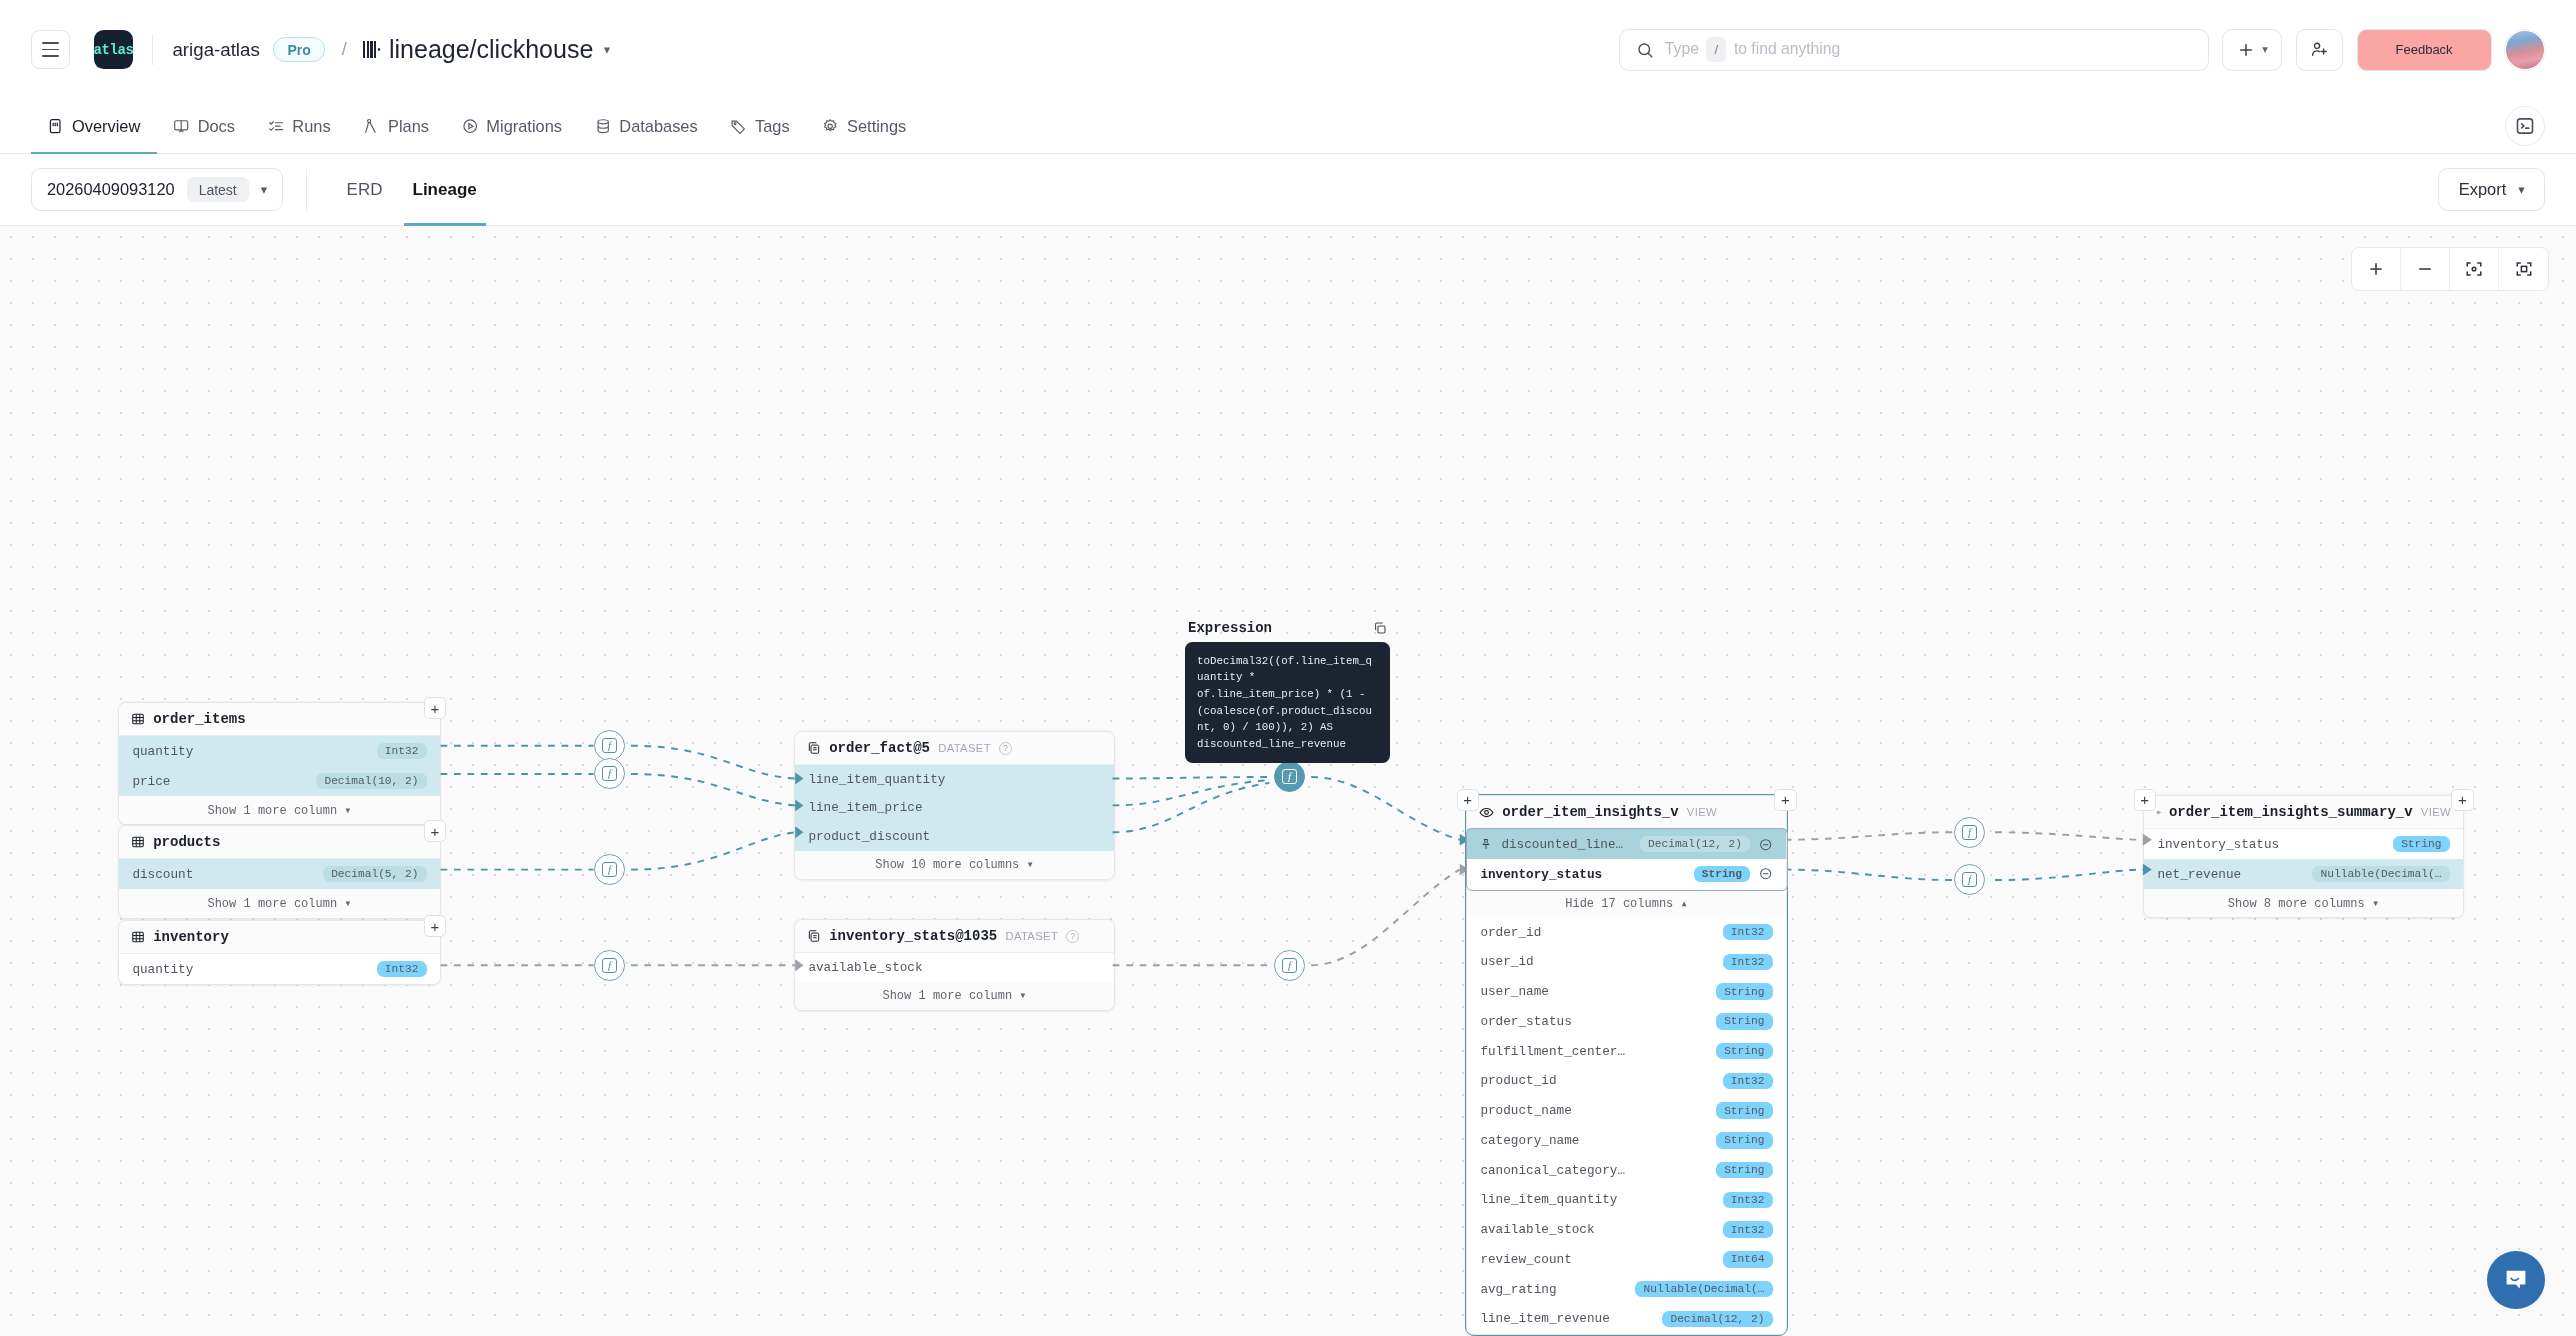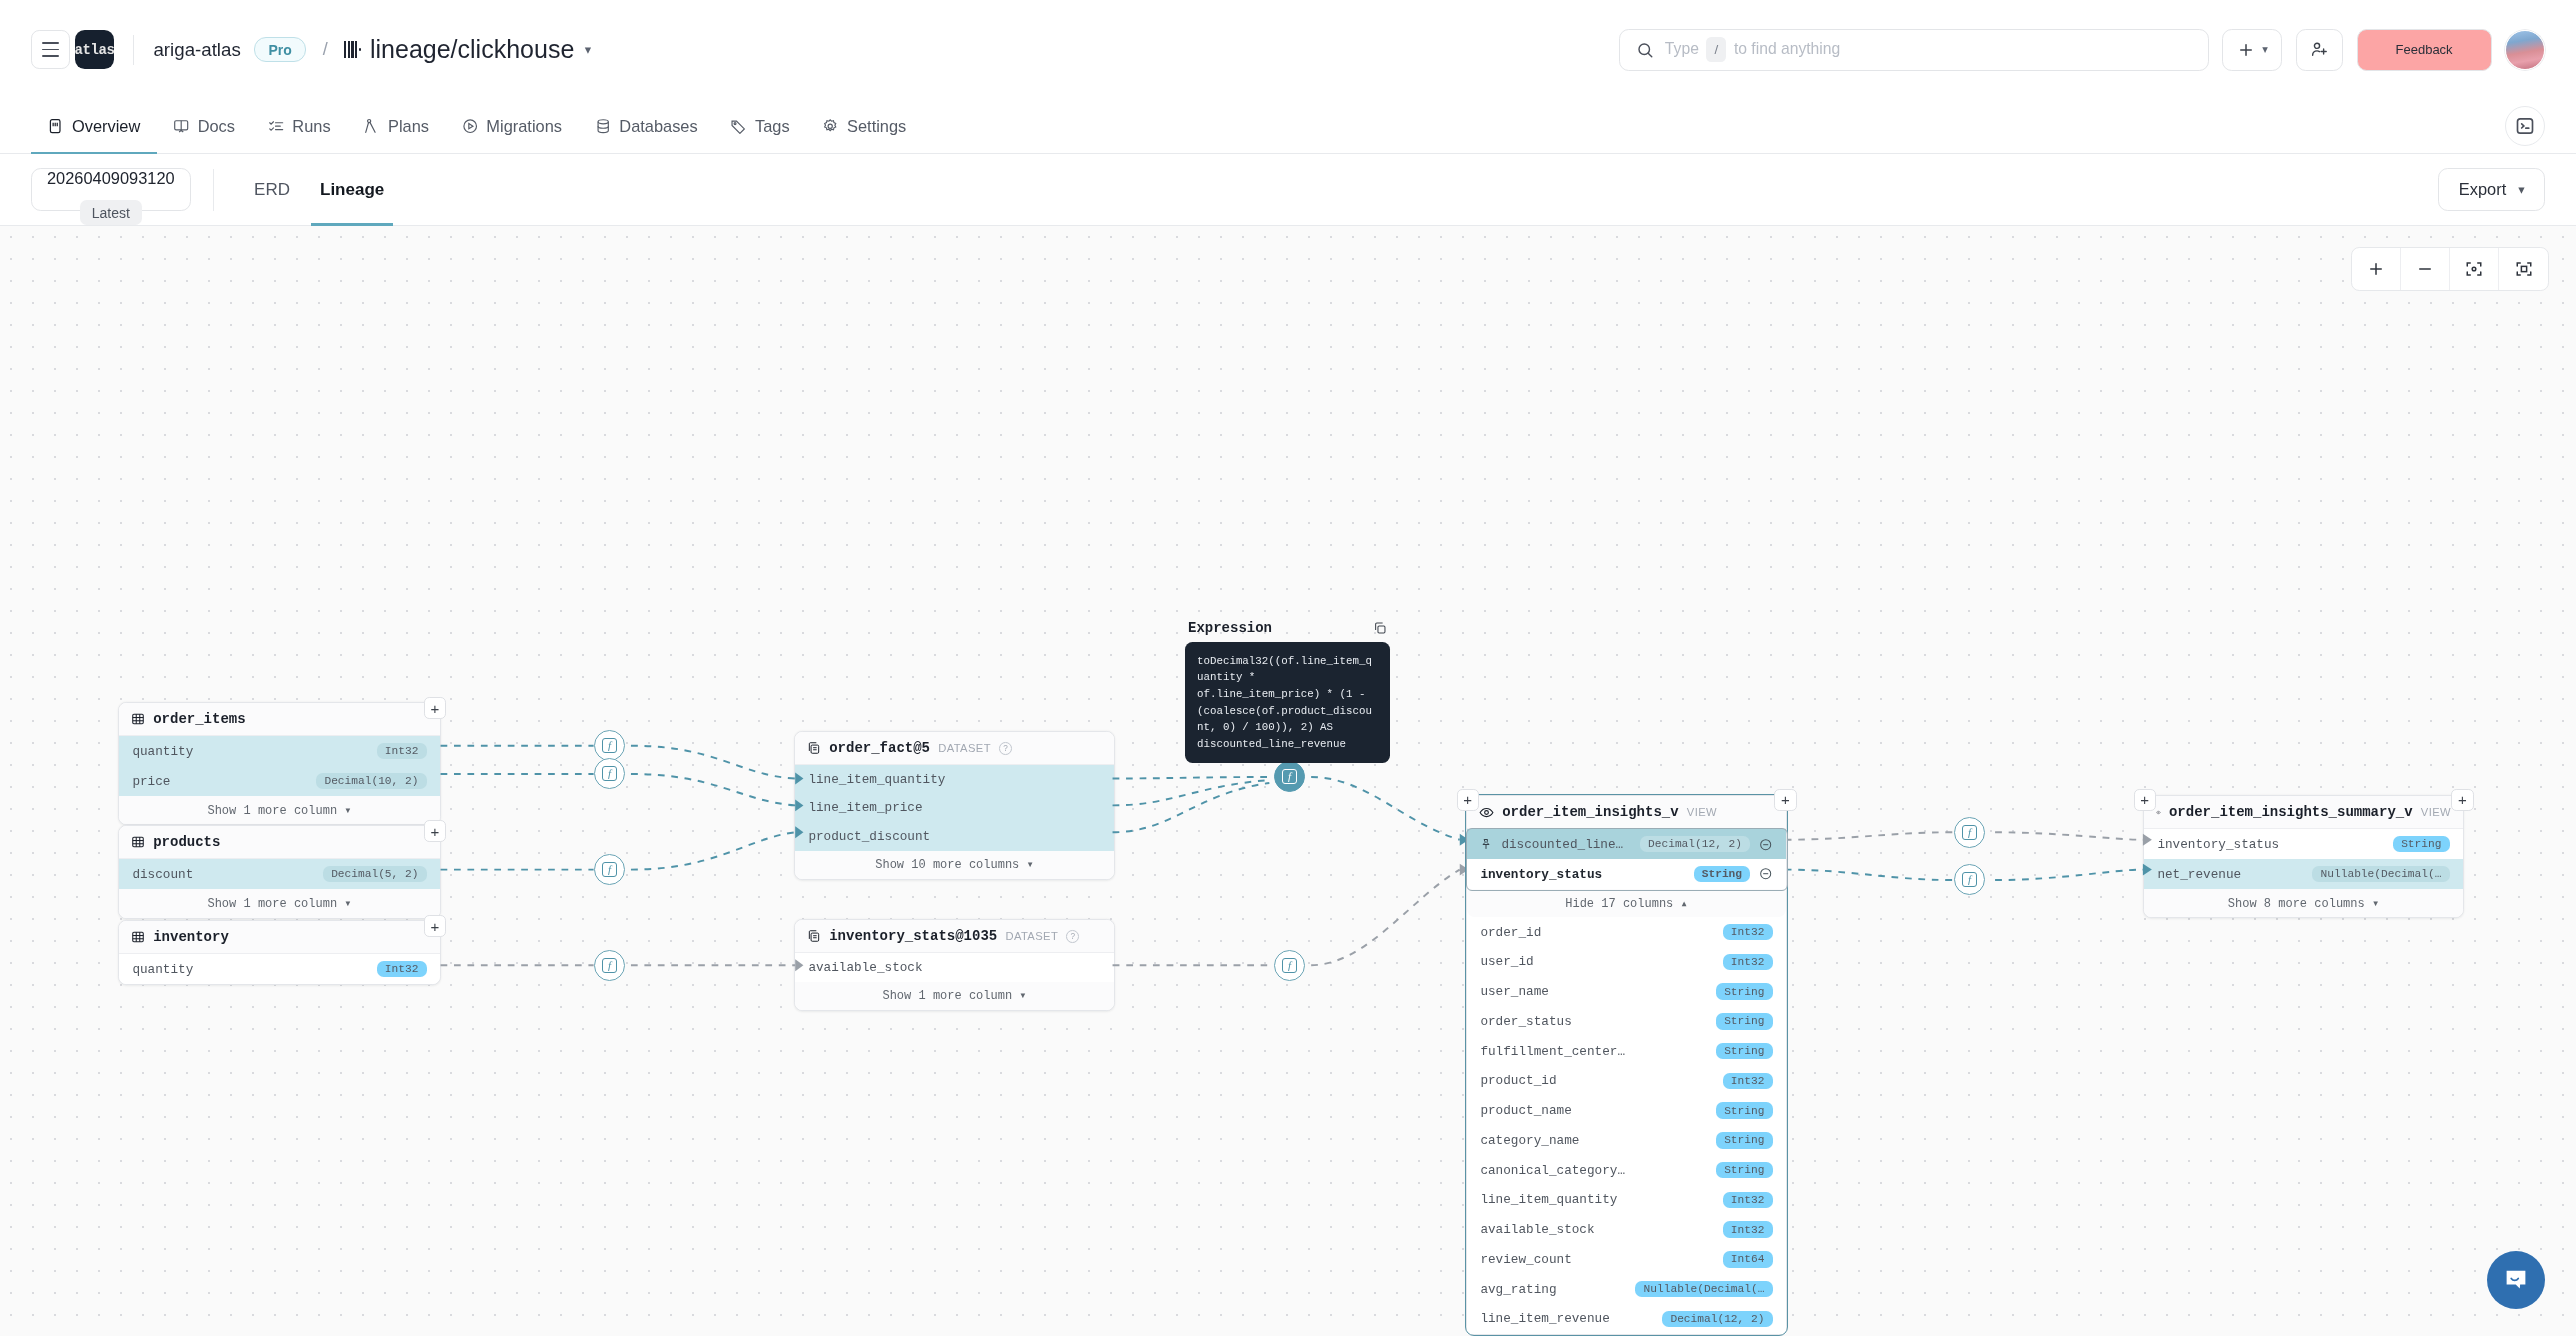--- a/index.html
+++ b/index.html
@@ -18,22 +18,22 @@
     padding: 0 31px; background: #fff; position: relative;
   }
   .hamburger {
     width: 39px; height: 39px; border: 0.7px solid #e3e5e8; border-radius: 8.2px;
     display: flex; flex-direction: column; align-items: center; justify-content: center; gap: 4.5px;
     background: #fff; cursor: pointer;
   }
   .hamburger span { display: block; width: 16.4px; height: 1.9px; background: #4a4f5a; border-radius: 1.5px; }
   .logo {
     width: 39px; height: 39px; background: #16202e; border-radius: 9.7px;
-    margin-left: 5px; display: flex; align-items: center; justify-content: center;
-    color: #e5e5e5; font-size: 14px; font-weight: 700; letter-spacing: -0.4px;
+    margin-left: 24px; display: flex; align-items: center; justify-content: center;
+    color: #5eead4; font-size: 14px; font-weight: 700; letter-spacing: -0.4px;
   }
   .vdiv { width: 0.7px; height: 30px; background: #e6e8eb; margin: 0 19.4px; }
   .org-name { font-size: 18.7px; color: #1f2430; }
   .pro-badge {
     margin-left: 13.4px; border: 1.1px solid #bfe0e8; color: #3f8fa3; background: #f2fbfd;
     border-radius: 12px; padding: 3.7px 13.4px; font-size: 14px; font-weight: 600;
   }
   .slash { margin: 0 16.4px; color: #9aa1ad; font-size: 18px; }
   .proj-icon { display: inline-flex; align-items: center; gap: 1.5px; margin-right: 9px; }
   .proj-icon i { display: block; width: 2.2px; height: 16.4px; background: #1f2430; }
@@ -87,21 +87,21 @@
     display: flex; align-items: center; justify-content: center; background: #fff; cursor: pointer;
   }
 
   
   .subheader {
     height: 72px; display: flex; align-items: center; padding: 0 31px;
     border-bottom: 0.7px solid #e8eaed; background: #fff;
   }
   .version-select {
     height: 43px; border: 0.7px solid #e3e5e8; border-radius: 9.7px; background: #fff;
-    display: flex; align-items: center; gap: 12px; padding: 0 15px; cursor: pointer; flex-direction: column;
+    display: flex; align-items: center; gap: 12px; padding: 0 15px; cursor: pointer;
   }
   .version-num { font-size: 16.4px; color: #20252f; }
   .latest-pill { background: #eff0f2; color: #4e545f; border-radius: 6.7px; padding: 4.5px 12px; font-size: 14px; }
   .sub-div { width: 0.7px; height: 42px; background: #e8eaed; margin: 0 25.4px 0 22.4px; }
   .sub-tab {
     font-size: 17px; color: #4f5560; padding: 0 15px; height: 72px;
     display: flex; align-items: center; cursor: pointer; position: relative;
   }
   .sub-tab.active { color: #13181f; font-weight: 600; }
   .sub-tab.active::after {

